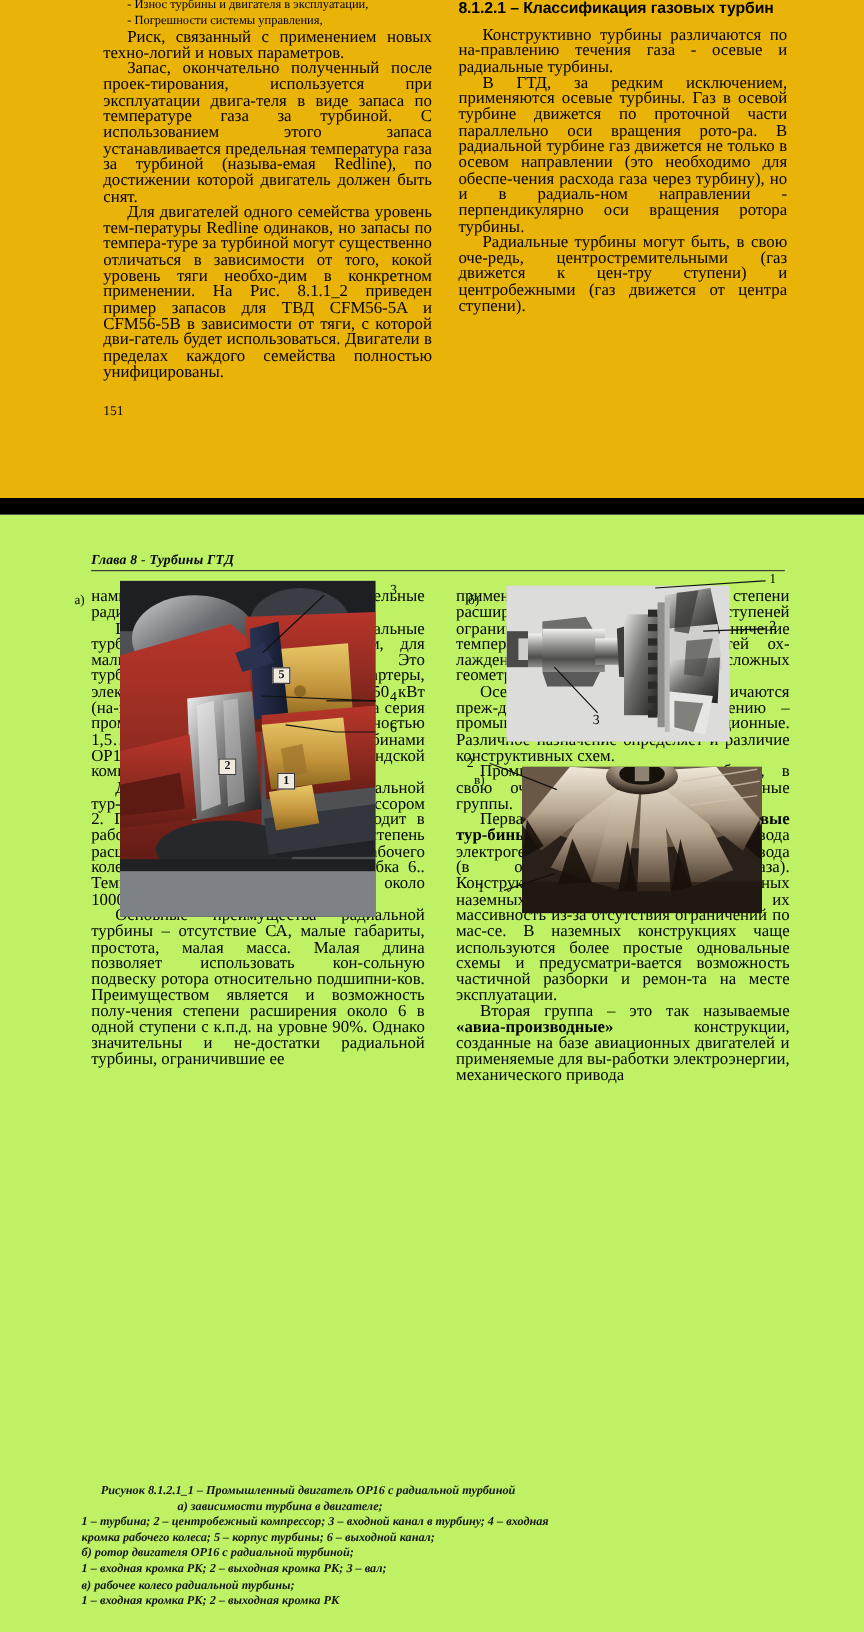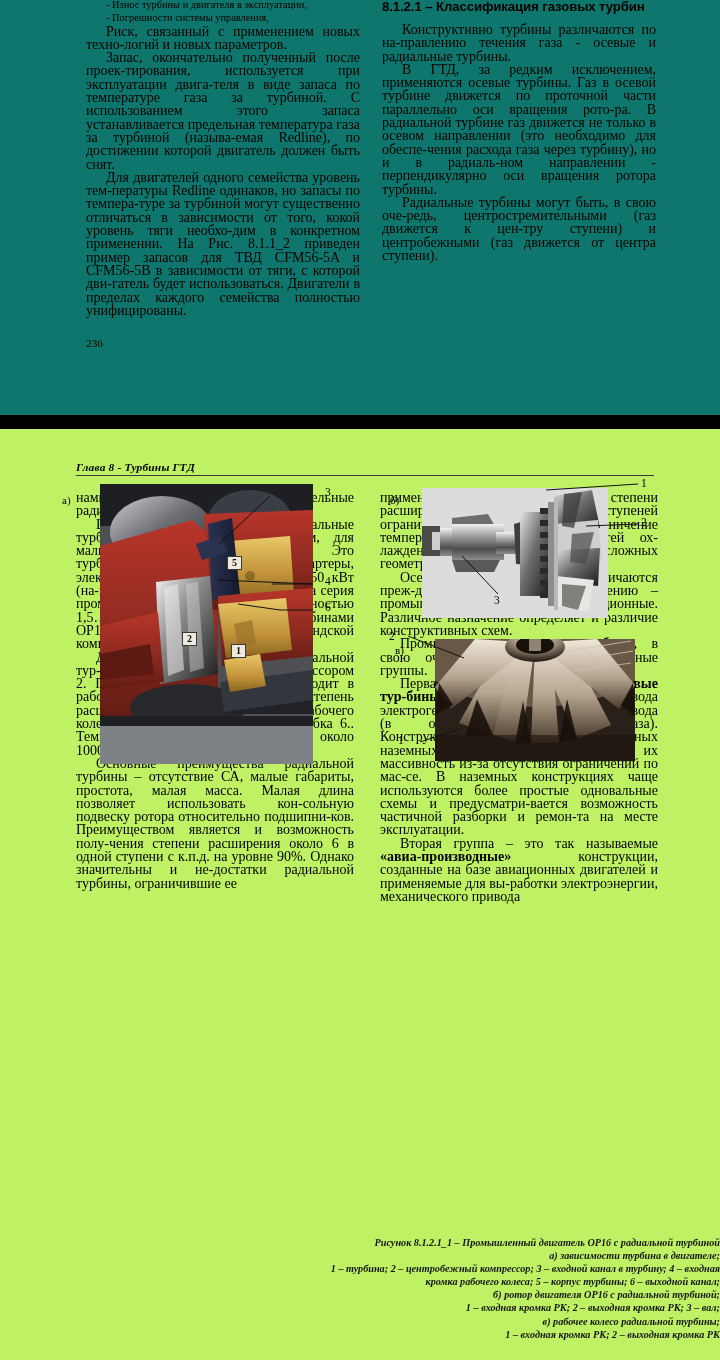--- a/index.html
+++ b/index.html
@@ -17,21 +17,21 @@
     overflow: hidden;
   }
 
   
   #page-one {
     position: absolute;
     left: 0;
     top: 0;
     width: 720px;
     height: 415px;
-    background: #0f766e;
+    background: #eab308;
     overflow: hidden;
   }
   #page-one-cols {
     position: absolute;
     left: 86px;
     top: -2px;
     width: 570px;
     display: flex;
     gap: 22px;
   }
@@ -187,21 +187,20 @@
     overflow: hidden;
     background: #3a2d24;
   }
 
   
   #caption {
     position: absolute;
     left: 0;
     top: 1236px;
     width: 720px;
-    text-align: right;
   }
   #caption .cap-line {
     font-family: "Liberation Serif", serif;
     font-style: italic;
     font-weight: bold;
     font-size: 10.2px;
     line-height: 13.1px;
     color: #151515;
   }
   #caption .cap-title { margin-left: 84px; }
@@ -224,21 +223,21 @@
 
     <div class="col">
       <h2 class="section-head">8.1.2.1 – Классификация газовых турбин</h2>
       <p class="body">Конструктивно турбины различаются по на-правлению течения газа - осевые и радиальные турбины.</p>
       <p class="body">В ГТД, за редким исключением, применяются осевые турбины. Газ в осевой турбине движется по проточной части параллельно оси вращения рото-ра. В радиальной турбине газ движется не только в осевом направлении (это необходимо для обеспе-чения расхода газа через турбину), но и в радиаль-ном направлении - перпендикулярно оси вращения ротора турбины.</p>
       <p class="body">Радиальные турбины могут быть, в свою оче-редь, центростремительными (газ движется к цен-тру ступени) и центробежными (газ движется от центра ступени).</p>
     </div>
 
   </div>
 
-  <div id="page-number">236</div>
+  <div id="page-number">151</div>
 </div>
 
 <div id="scan-separator"></div>
 
 <div id="page-two">
 
   <div id="running-head">
     <div class="rh-text">Глава 8 - Турбины ГТД</div>
     <div class="rh-rule"></div>
   </div>

